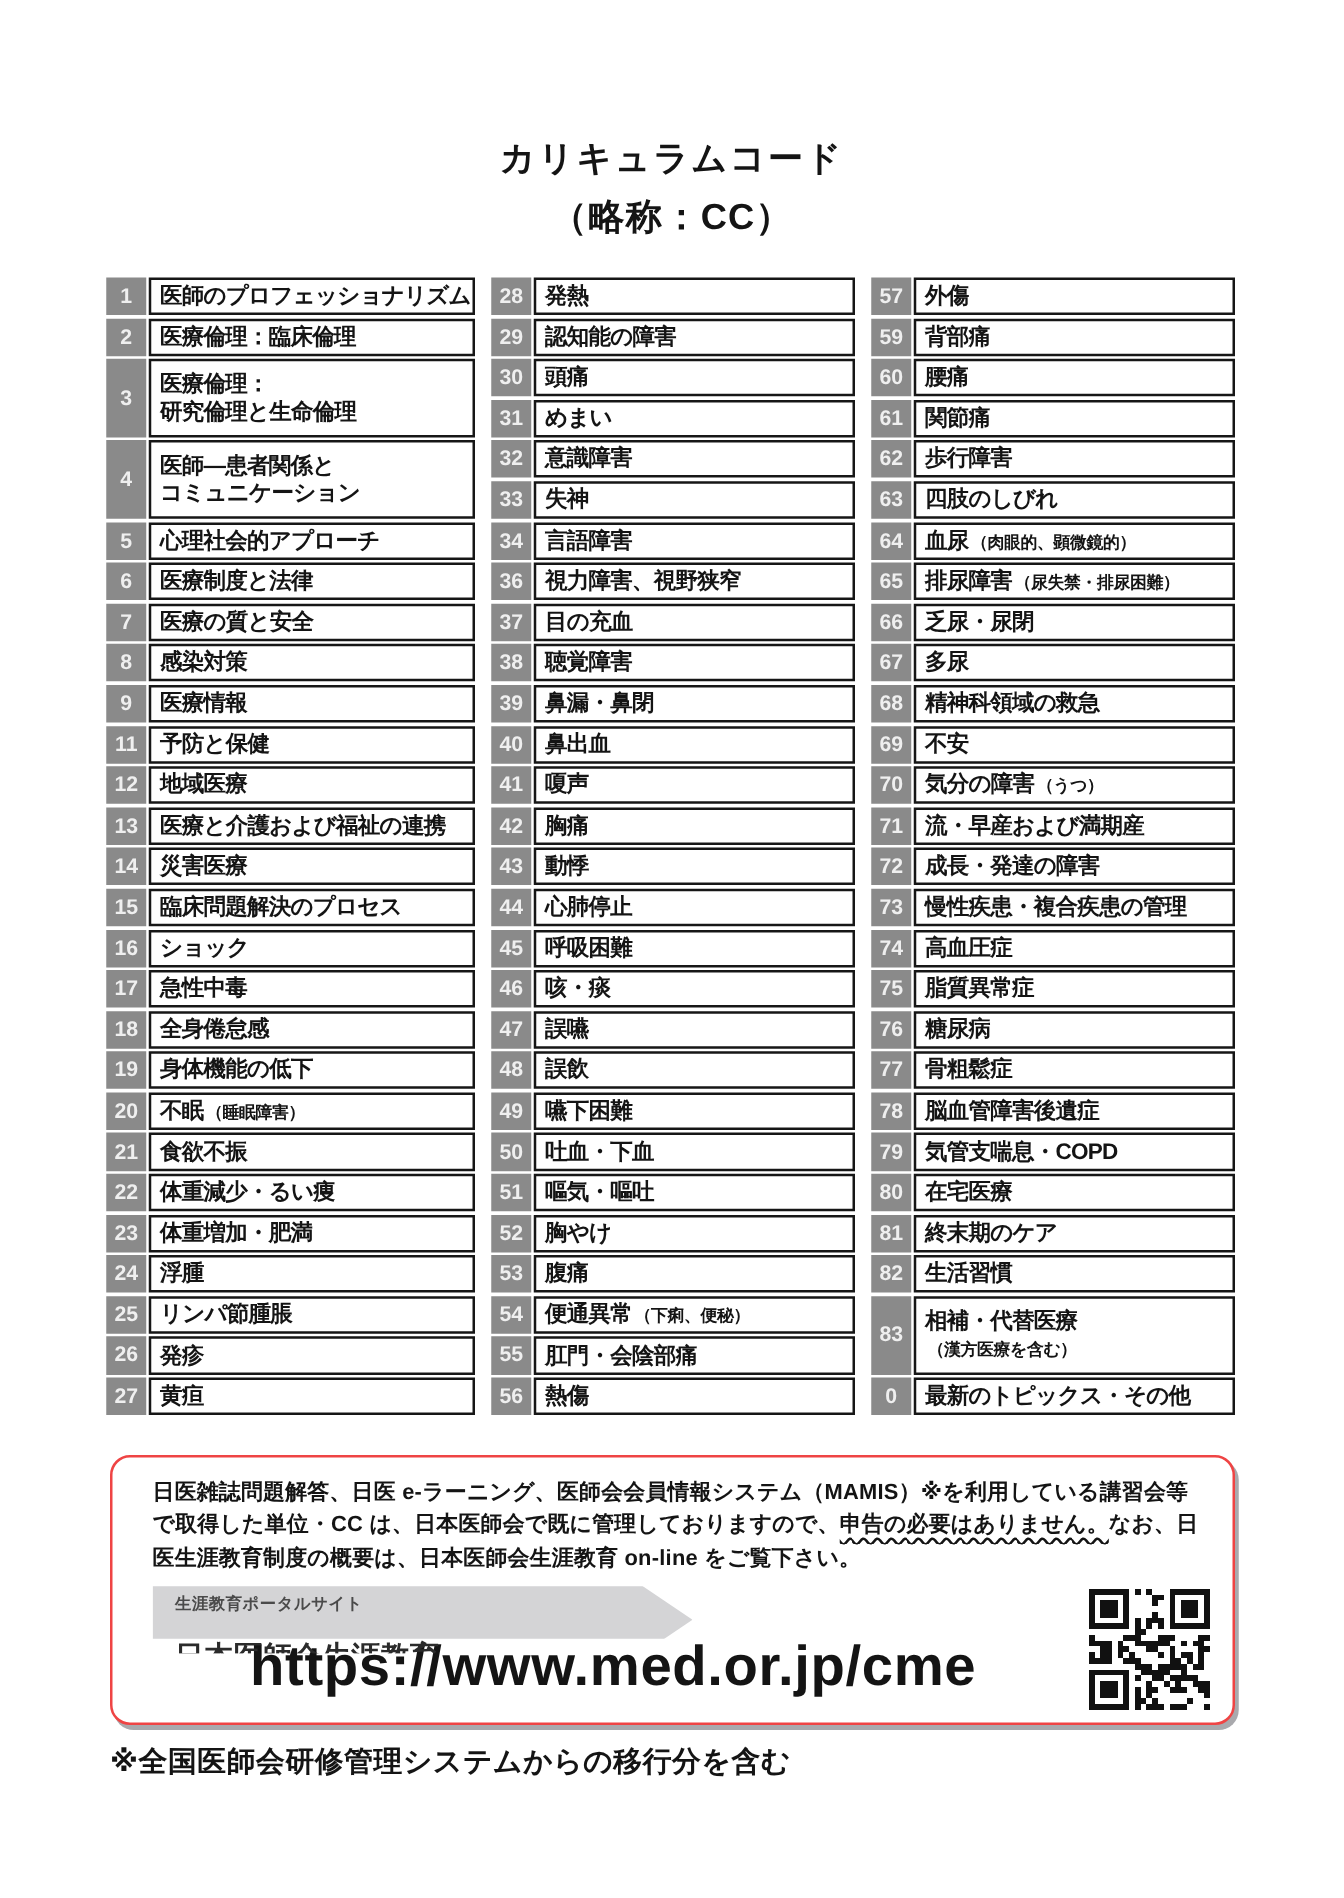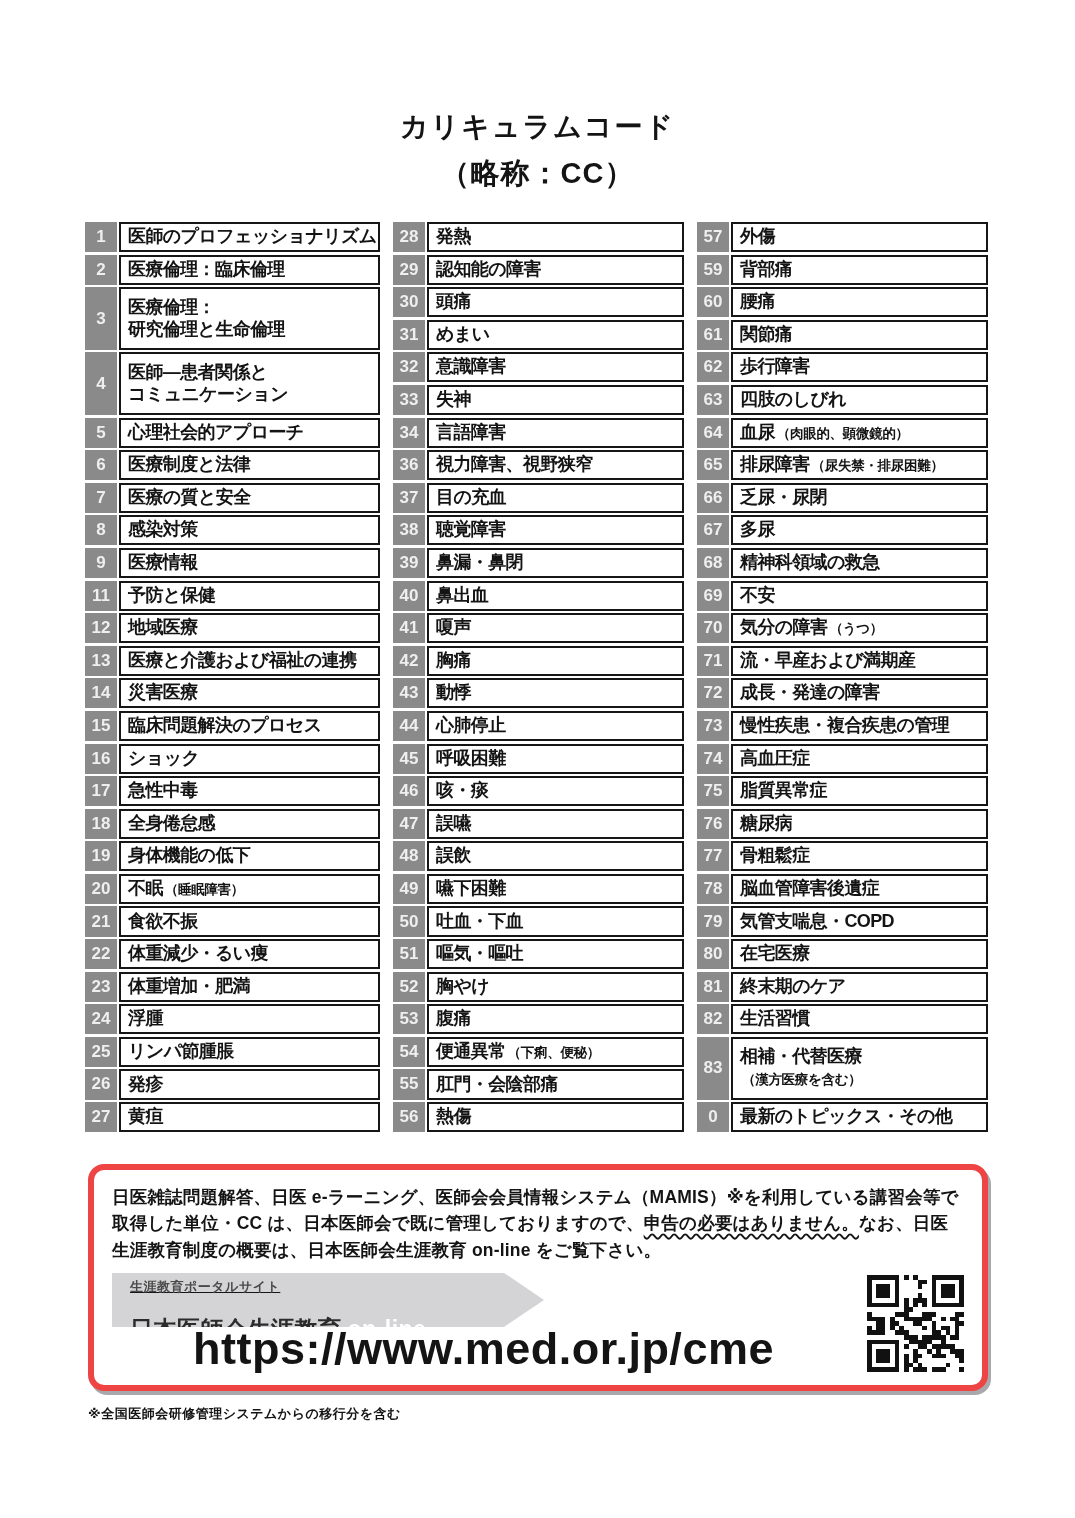--- a/index.html
+++ b/index.html
@@ -45,59 +45,58 @@
     background:#fff;border:2px solid #161616;
     display:flex;align-items:center;
     padding:0 4px 0 7px;
     overflow:hidden;
   }
   .txt{line-height:1.22;font-size:18px;letter-spacing:-0.6px;color:#141414;}
   .txt .main{white-space:pre;}
   .txt .note{font-size:13.5px;letter-spacing:-0.3px;margin-left:2px;}
   .footer-box{
     margin:32px 87px 0 88px;
-    border:6px solid #ef4444;
+    border:2px solid #ef4444;
     border-radius:16px;
     box-shadow:3px 4px 0 #a9a9ad;
-    padding:14px 18px 10px 18px;
+    padding:14px 18px 10px 32px;
     background:#fff;
   }
   .footer-text{
     margin:0;
     font-size:17.5px;line-height:1.5;letter-spacing:0.2px;
     color:#141414;
   }
   .wavy{
     text-decoration:underline;
     text-decoration-style:wavy;
     text-decoration-thickness:1.5px;
     text-underline-offset:4px;
   }
   .footer-bottom{display:flex;align-items:flex-start;margin-top:10px;}
   .fb-left{flex:1;min-width:0;}
   .badge{
-    width:432px;height:54px;box-sizing:border-box;
+    width:432px;height:42px;box-sizing:border-box;
     background:#d4d4d6;
     clip-path:polygon(0 0,392px 0,432px 27px,392px 54px,0 54px);
     padding:5px 0 0 18px;
-    text-decoration:underline;
   }
   .portal-label{font-size:13px;color:#4a4a4a;letter-spacing:0.5px;}
   .portal-name{font-size:23px;color:#2b2b2b;margin-top:18px;letter-spacing:0.5px;}
   .portal-name .online{color:#ffffff;margin-left:6px;}
   .url{
     font-size:45px;letter-spacing:0.5px;
     color:#141414;
     text-align:center;
     margin-top:-4px;
   }
   .qr{width:97px;height:97px;flex:none;margin:2px 0 0 12px;}
   .footnote{
     margin:14px 0 0 88px;
-    font-size:13px;letter-spacing:0.5px;
+    font-size:23px;letter-spacing:0.5px;
     color:#141414;
   }
 </style>
 </head>
 <body>
 
 <div class="page">
 
   <h1 class="title">カリキュラムコード</h1>
   <h2 class="subtitle">（略称：CC）</h2>

